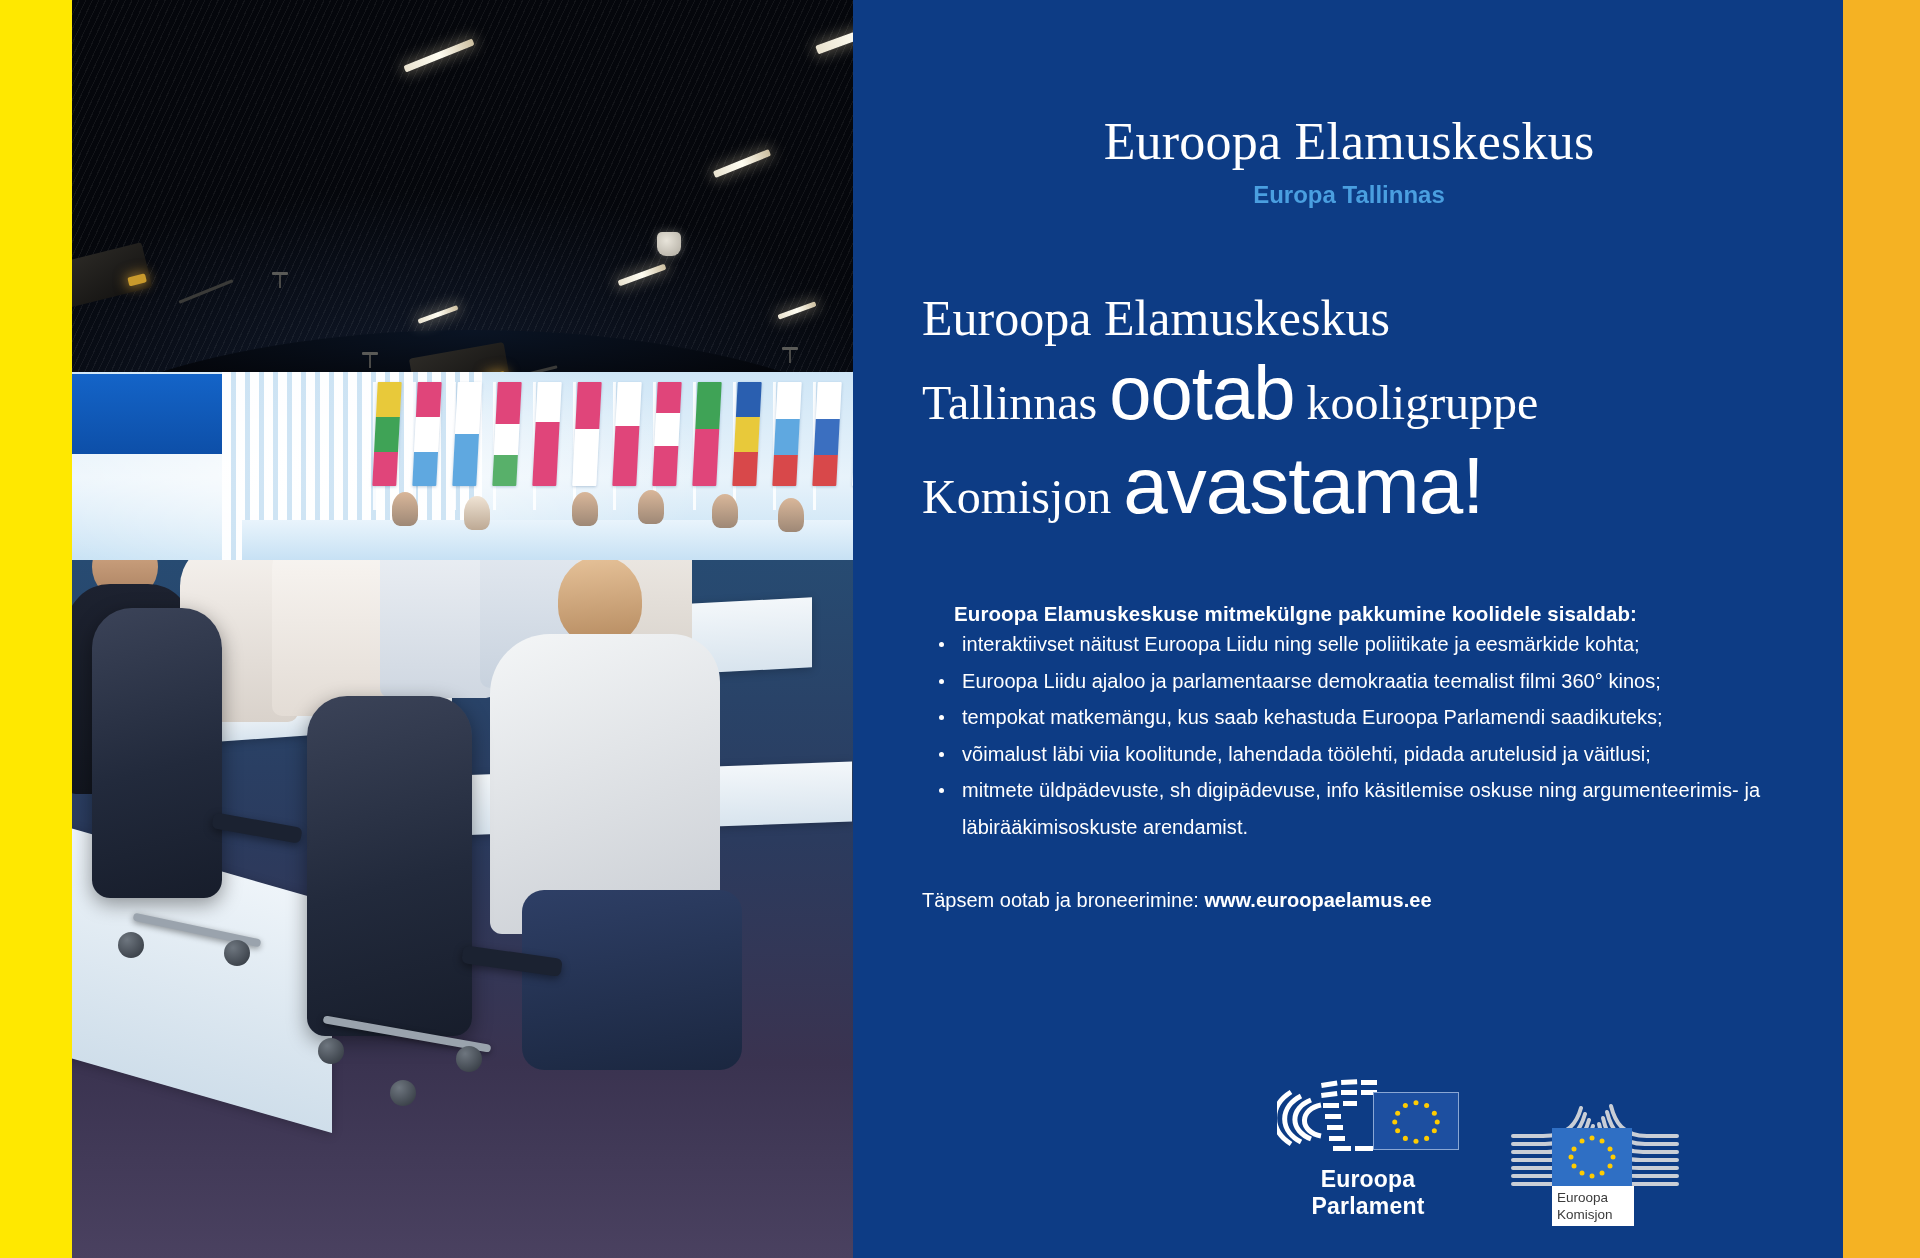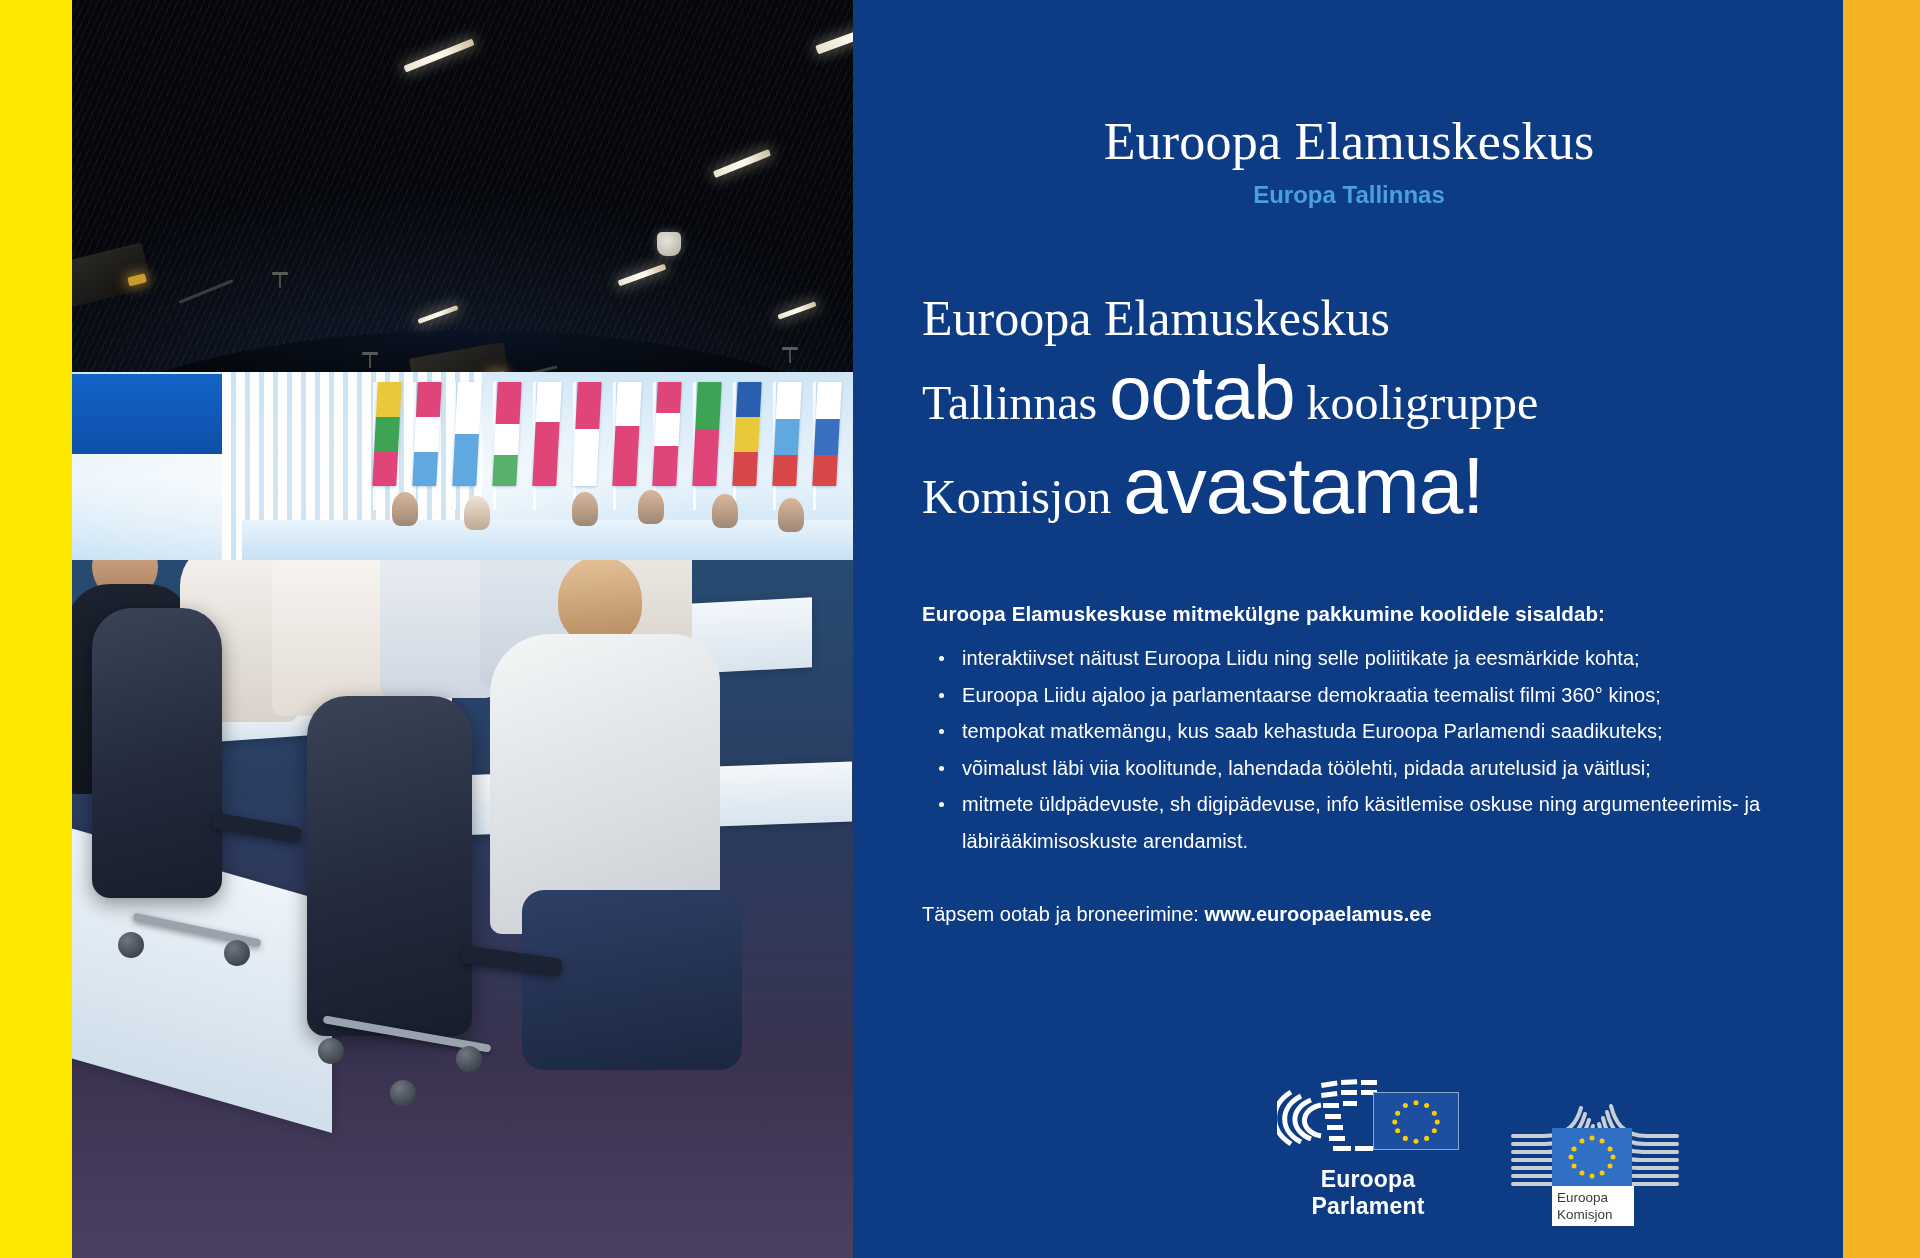--- a/index.html
+++ b/index.html
@@ -217,22 +217,23 @@
     letter-spacing:-1px;
   }
   .hl-big.xl { font-size:80px; }
 
   .offer-title {
     margin-top:64px;
     font-size:20.5px;
     font-weight:700;
     color:#ffffff;
     letter-spacing:.1px;
-  }
-  ul.bullets { list-style:none; margin-top:14px; }
+    margin-left:32px;
+  }
+  ul.bullets { list-style:none; }
   ul.bullets li {
     position:relative;
     padding-left:40px;
     font-size:20px;
     line-height:36.5px;
     color:#ffffff;
     letter-spacing:.05px;
   }
   ul.bullets li .dot {
     position:absolute; left:17px; top:16px;

